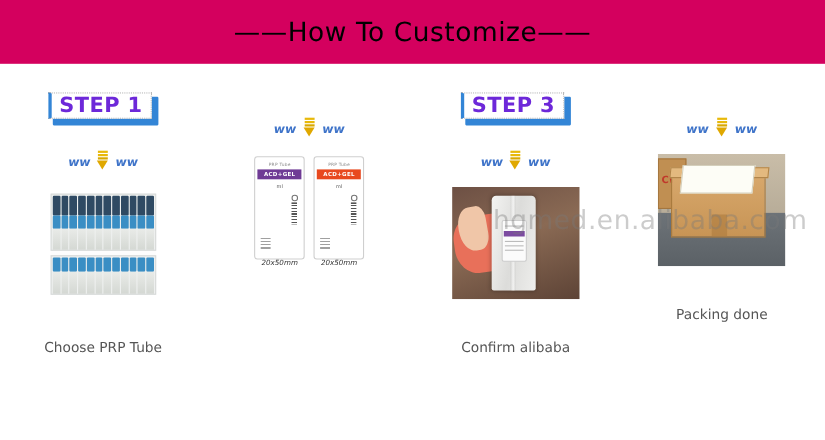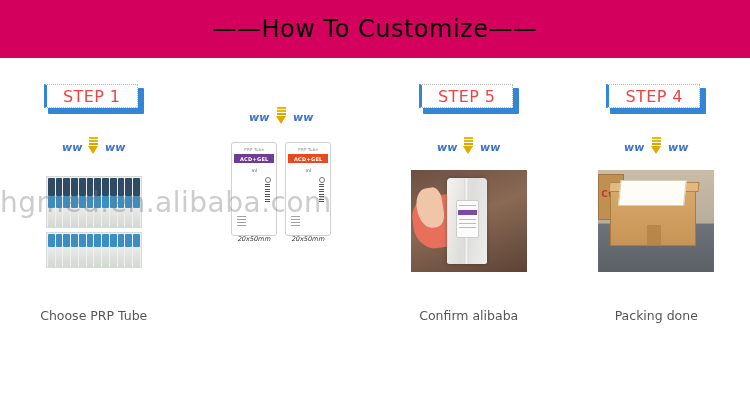--- a/index.html
+++ b/index.html
@@ -72,23 +72,23 @@
     height: 24px;
     background: #ffffff;
     border: 1px dotted #b9b9b9;
     border-left: 3px solid #3385d6;
     box-sizing: border-box;
     display: flex;
     align-items: center;
     justify-content: center;
   }
   .badge-label {
-    font-size: 16px;
-    font-weight: normal;
-    color: #ef4444;
+    font-size: 19px;
+    font-weight: bold;
+    color: #6d28d9;
     letter-spacing: 0.4px;
     font-family: "DejaVu Sans", sans-serif;
   }
 
   
   .ornament {
     margin-top: 22px;
     height: 22px;
     display: flex;
     align-items: center;
@@ -416,24 +416,24 @@
     font-size: 12.5px;
     color: #555555;
     text-align: center;
     font-family: "DejaVu Sans", sans-serif;
   }
 
   
   .watermark {
     position: absolute;
     left: 0;
-    right: 4px;
+    right: 16px;
     top: 186px;
-    text-align: left;
-    font-size: 28px;
+    text-align: right;
+    font-size: 24px;
     color: rgba(120,120,120,0.38);
     letter-spacing: 0.5px;
     pointer-events: none;
     font-family: "DejaVu Sans", sans-serif;
     white-space: nowrap;
   }
 </style>
 </head>
 <body>
 
@@ -590,21 +590,21 @@
 
       </div>
     </div>
 
   </div>
 
   <div class="step-col">
     <div class="badge-wrap">
       <div class="badge-shadow"></div>
       <div class="badge-box">
-        <span class="badge-label">STEP 5</span>
+        <span class="badge-label">STEP 3</span>
       </div>
     </div>
 
     <div class="ornament">
       <span class="swash">ww</span>
       <span class="arrow-icon">
         <span class="bar b1"></span>
           <span class="bar b2"></span>
           <span class="bar b3"></span>
         <span class="head"></span>
@@ -626,26 +626,20 @@
             <span class="line" style="top:26px;"></span>
           </span>
         </span>
       </div>
     </div>
 
     <div class="caption">Confirm alibaba</div>
   </div>
 
   <div class="step-col">
-    <div class="badge-wrap">
-      <div class="badge-shadow"></div>
-      <div class="badge-box">
-        <span class="badge-label">STEP 4</span>
-      </div>
-    </div>
 
     <div class="ornament">
       <span class="swash">ww</span>
       <span class="arrow-icon">
         <span class="bar b1"></span>
           <span class="bar b2"></span>
           <span class="bar b3"></span>
         <span class="head"></span>
       </span>
       <span class="swash">ww</span>

